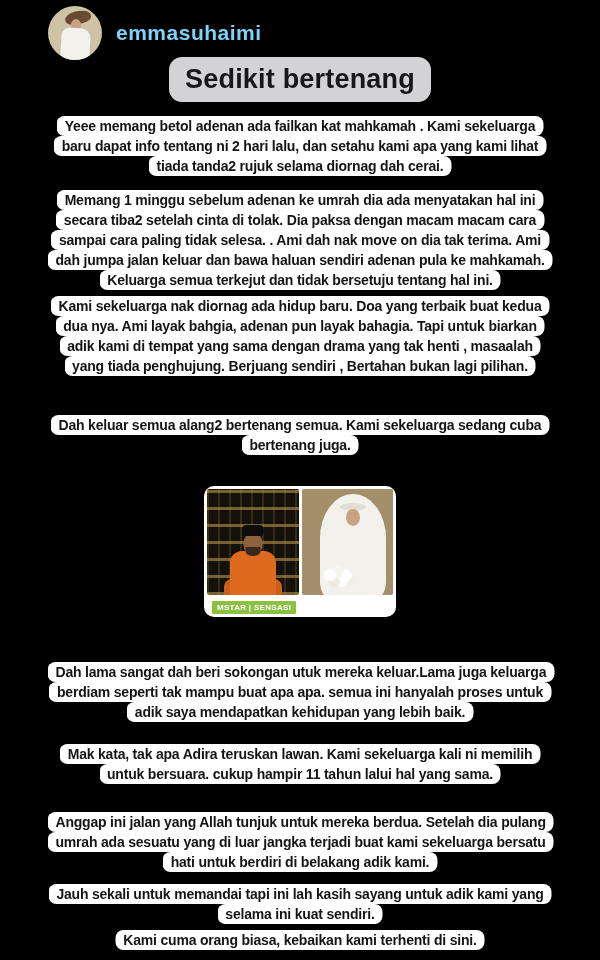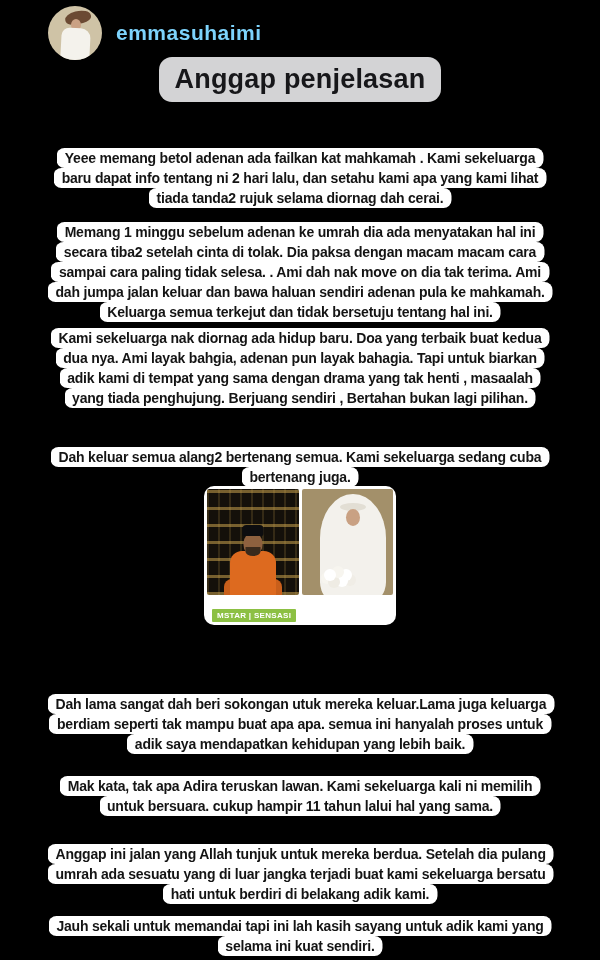--- a/index.html
+++ b/index.html
@@ -14,21 +14,21 @@
   .avatar .head{position:absolute;top:13px;left:23px;width:10px;height:12px;background:#caa184;border-radius:50%;}
   .avatar .body{position:absolute;top:22px;left:13px;width:29px;height:34px;background:#f4f2ec;border-radius:8px 10px 4px 4px;transform:rotate(3deg);}
   .username{color:#7dd3fc;font-size:21px;font-weight:bold;letter-spacing:.5px;}
   
   .title-wrap{position:absolute;top:57px;left:0;width:100%;text-align:center;}
   .title-bubble{
     display:inline-block;background:#d3d3d5;color:#17171a;font-weight:bold;
     font-size:27px;letter-spacing:.2px;padding:7px 16px;border-radius:13px;
   }
   
-  .block{position:absolute;left:50%;transform:translateX(-50%);width:505px;text-align:center;line-height:19px;margin-top:32px;}
+  .block{position:absolute;left:50%;transform:translateX(-50%);width:505px;text-align:center;line-height:19px;}
   .block .pill{
     display:inline;background:#ffffff;color:#141414;font-weight:bold;font-size:14px;
     letter-spacing:-0.2px;line-height:19px;padding:2px 8px;border-radius:8px;
     -webkit-box-decoration-break:clone;box-decoration-break:clone;
   }
   
   .news-card{
     position:absolute;top:486px;left:50%;transform:translateX(-50%);
     width:192px;background:#ffffff;border-radius:10px;overflow:hidden;
   }
@@ -47,21 +47,21 @@
   .songkok{position:absolute;bottom:59px;left:50%;transform:translateX(-50%);width:21px;height:11px;background:#0d0d0f;border-radius:4px 4px 2px 2px;}
   .photo-bride{background:#a3906a;}
   .veil{position:absolute;top:5px;left:18px;width:66px;height:110px;background:#f3f1ec;border-radius:50% 50% 30% 30%/40% 40% 20% 20%;}
   .bride-face{position:absolute;top:20px;left:44px;width:14px;height:17px;background:#c9a183;border-radius:50%;}
   .veil-shadow{position:absolute;top:14px;left:38px;width:26px;height:8px;background:#e2ded4;border-radius:50%;}
   .bouquet{
     position:absolute;bottom:14px;left:22px;width:12px;height:12px;border-radius:50%;background:#ffffff;
     box-shadow:8px -3px 0 #f7f5ef, 16px 0 0 #ffffff, 4px 7px 0 #efece4, 12px 6px 0 #ffffff, 20px 5px 0 #f0ede6, -3px 3px 0 #f7f5ef;
   }
   .badge{
-    display:inline-block;margin:14px 0 3px 8px;background:#8cc043;color:#ffffff;
+    display:inline-block;margin:6px 0 3px 8px;background:#8cc043;color:#ffffff;
     font-size:8px;font-weight:bold;letter-spacing:.3px;padding:2px 5px;border-radius:1px;
   }
   .headline{
     padding:0 9px 8px 9px;color:#111111;font-weight:bold;font-size:11.5px;line-height:13px;
     text-align:left;letter-spacing:-0.1px;
   }
   
   .b1{top:116px;} .b2{top:190px;} .b3{top:296px;} .b4{top:415px;} .b5{top:442px;}
   .b6{top:662px;} .b7{top:744px;} .b8{top:812px;} .b9{top:884px;} .b10{top:930px;}
 </style>
@@ -73,21 +73,21 @@
   <div class="header">
     <div class="avatar">
       <div class="hair"></div>
       <div class="head"></div>
       <div class="body"></div>
     </div>
     <div class="username">emmasuhaimi</div>
   </div>
 
   <div class="title-wrap">
-    <span class="title-bubble">Anggap penjelasan</span>
+    <span class="title-bubble">Sedikit bertenang</span>
   </div>
 
   <div class="block b1"><span class="pill">Yeee memang betol adenan ada failkan kat mahkamah . Kami sekeluarga baru dapat info tentang ni 2 hari lalu, dan setahu kami apa yang kami lihat tiada tanda2 rujuk selama diornag dah cerai.</span></div>
   <div class="block b2"><span class="pill">Memang 1 minggu sebelum adenan ke umrah dia ada menyatakan hal ini secara tiba2 setelah cinta di tolak. Dia paksa dengan macam macam cara sampai cara paling tidak selesa. . Ami dah nak move on dia tak terima. Ami dah jumpa jalan keluar dan  bawa haluan sendiri  adenan pula ke mahkamah. Keluarga semua terkejut dan tidak bersetuju tentang hal ini.</span></div>
   <div class="block b3"><span class="pill">Kami sekeluarga nak diornag ada hidup baru. Doa yang terbaik buat kedua dua nya. Ami layak bahgia, adenan pun layak bahagia. Tapi untuk biarkan adik kami di tempat yang sama dengan drama yang tak henti , masaalah yang tiada penghujung. Berjuang sendiri , Bertahan bukan lagi pilihan.</span></div>
   <div class="block b4"><span class="pill">Dah keluar semua alang2 bertenang semua. Kami sekeluarga sedang cuba bertenang juga.</span></div>
 
   <div class="news-card">
     <div class="photos">
       <div class="photo photo-groom">

